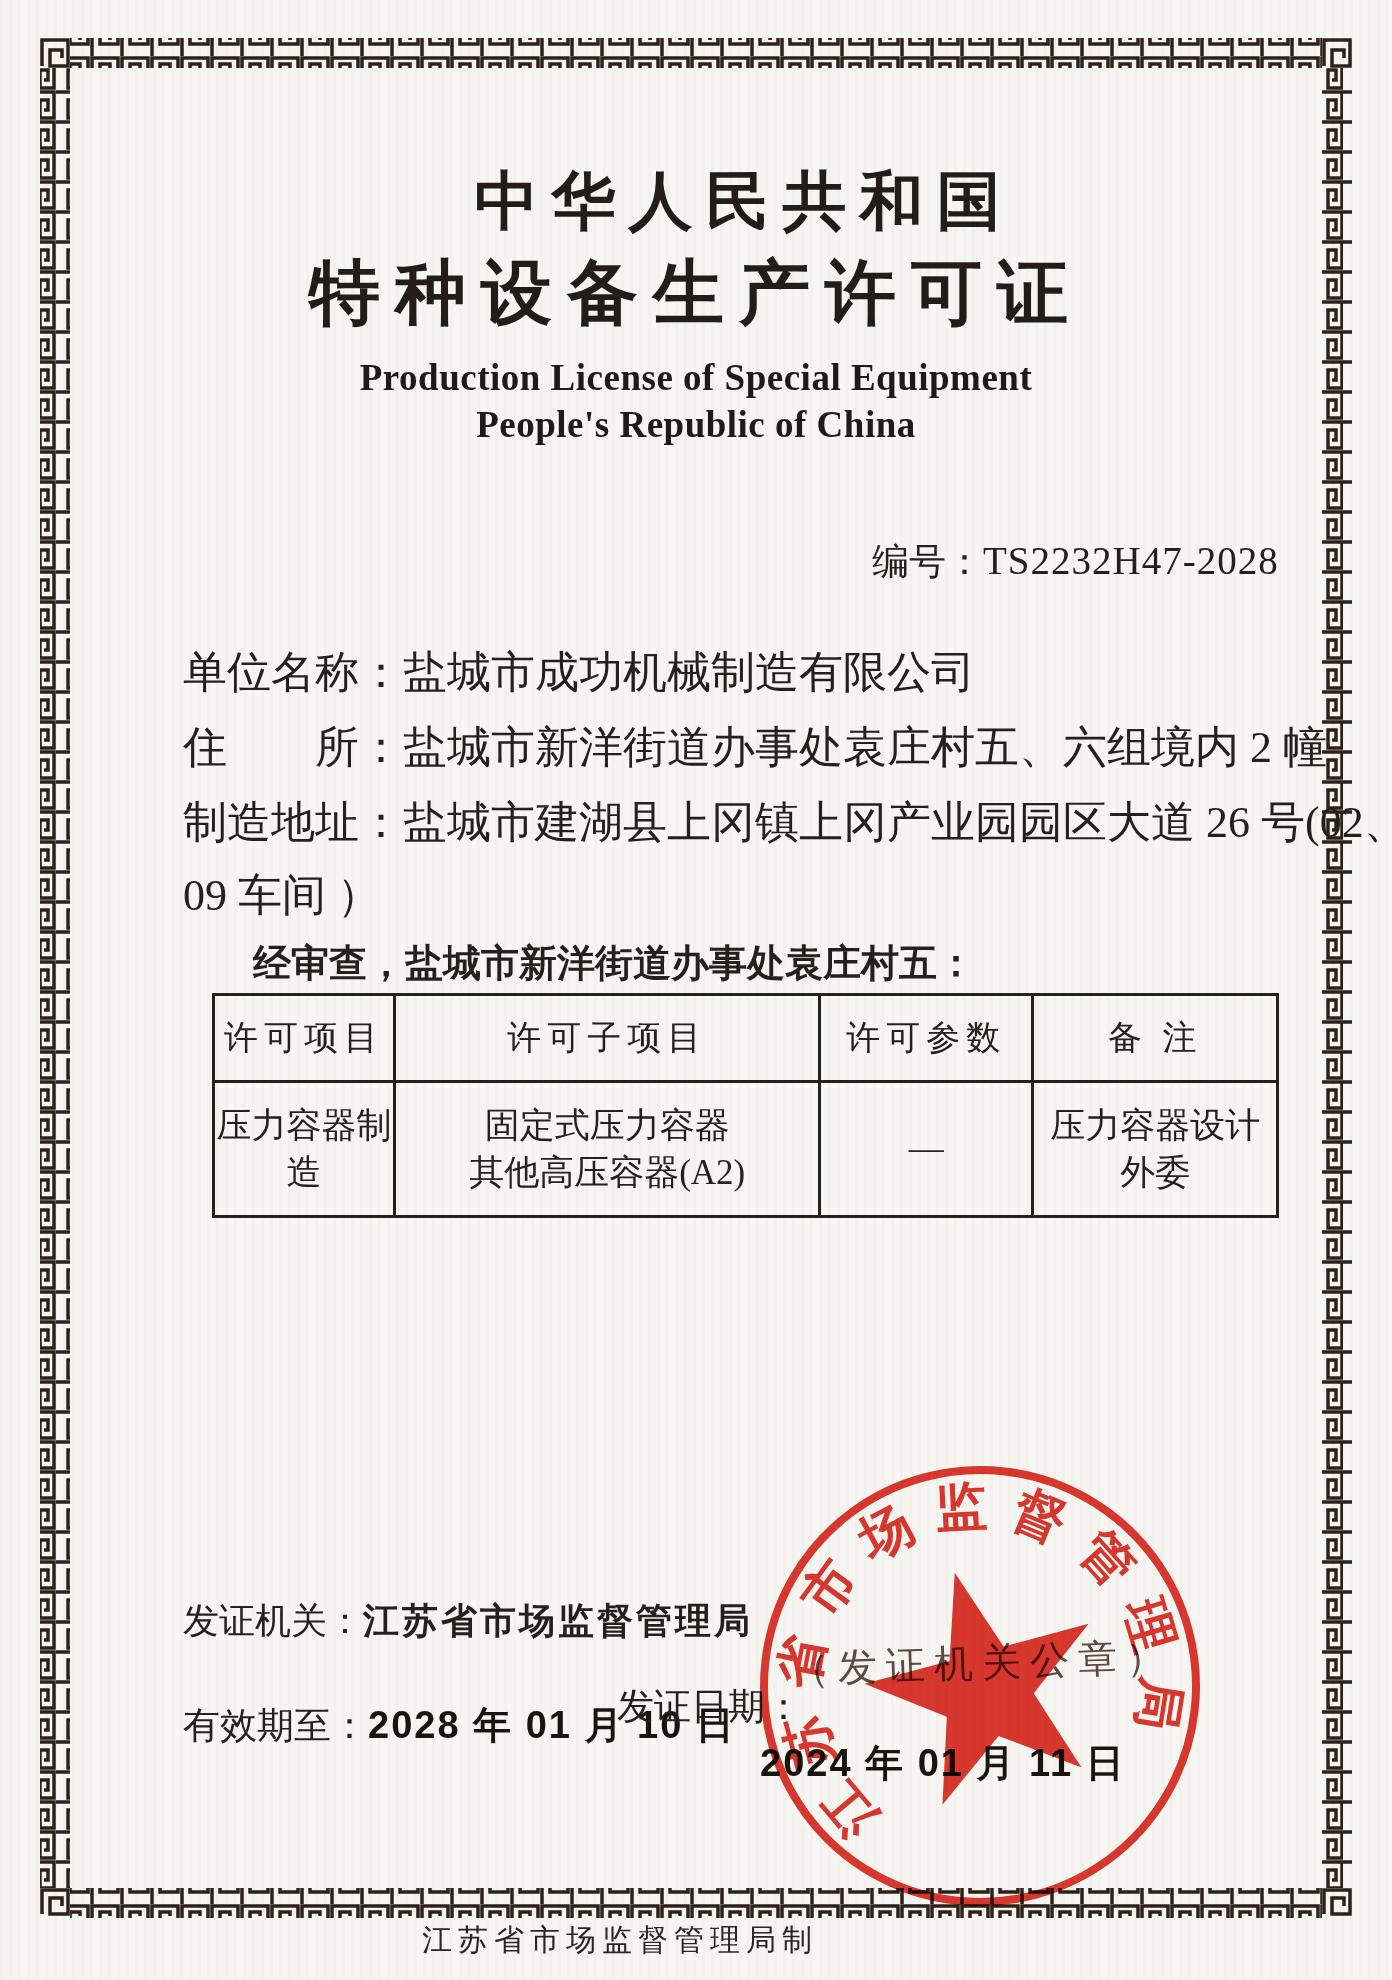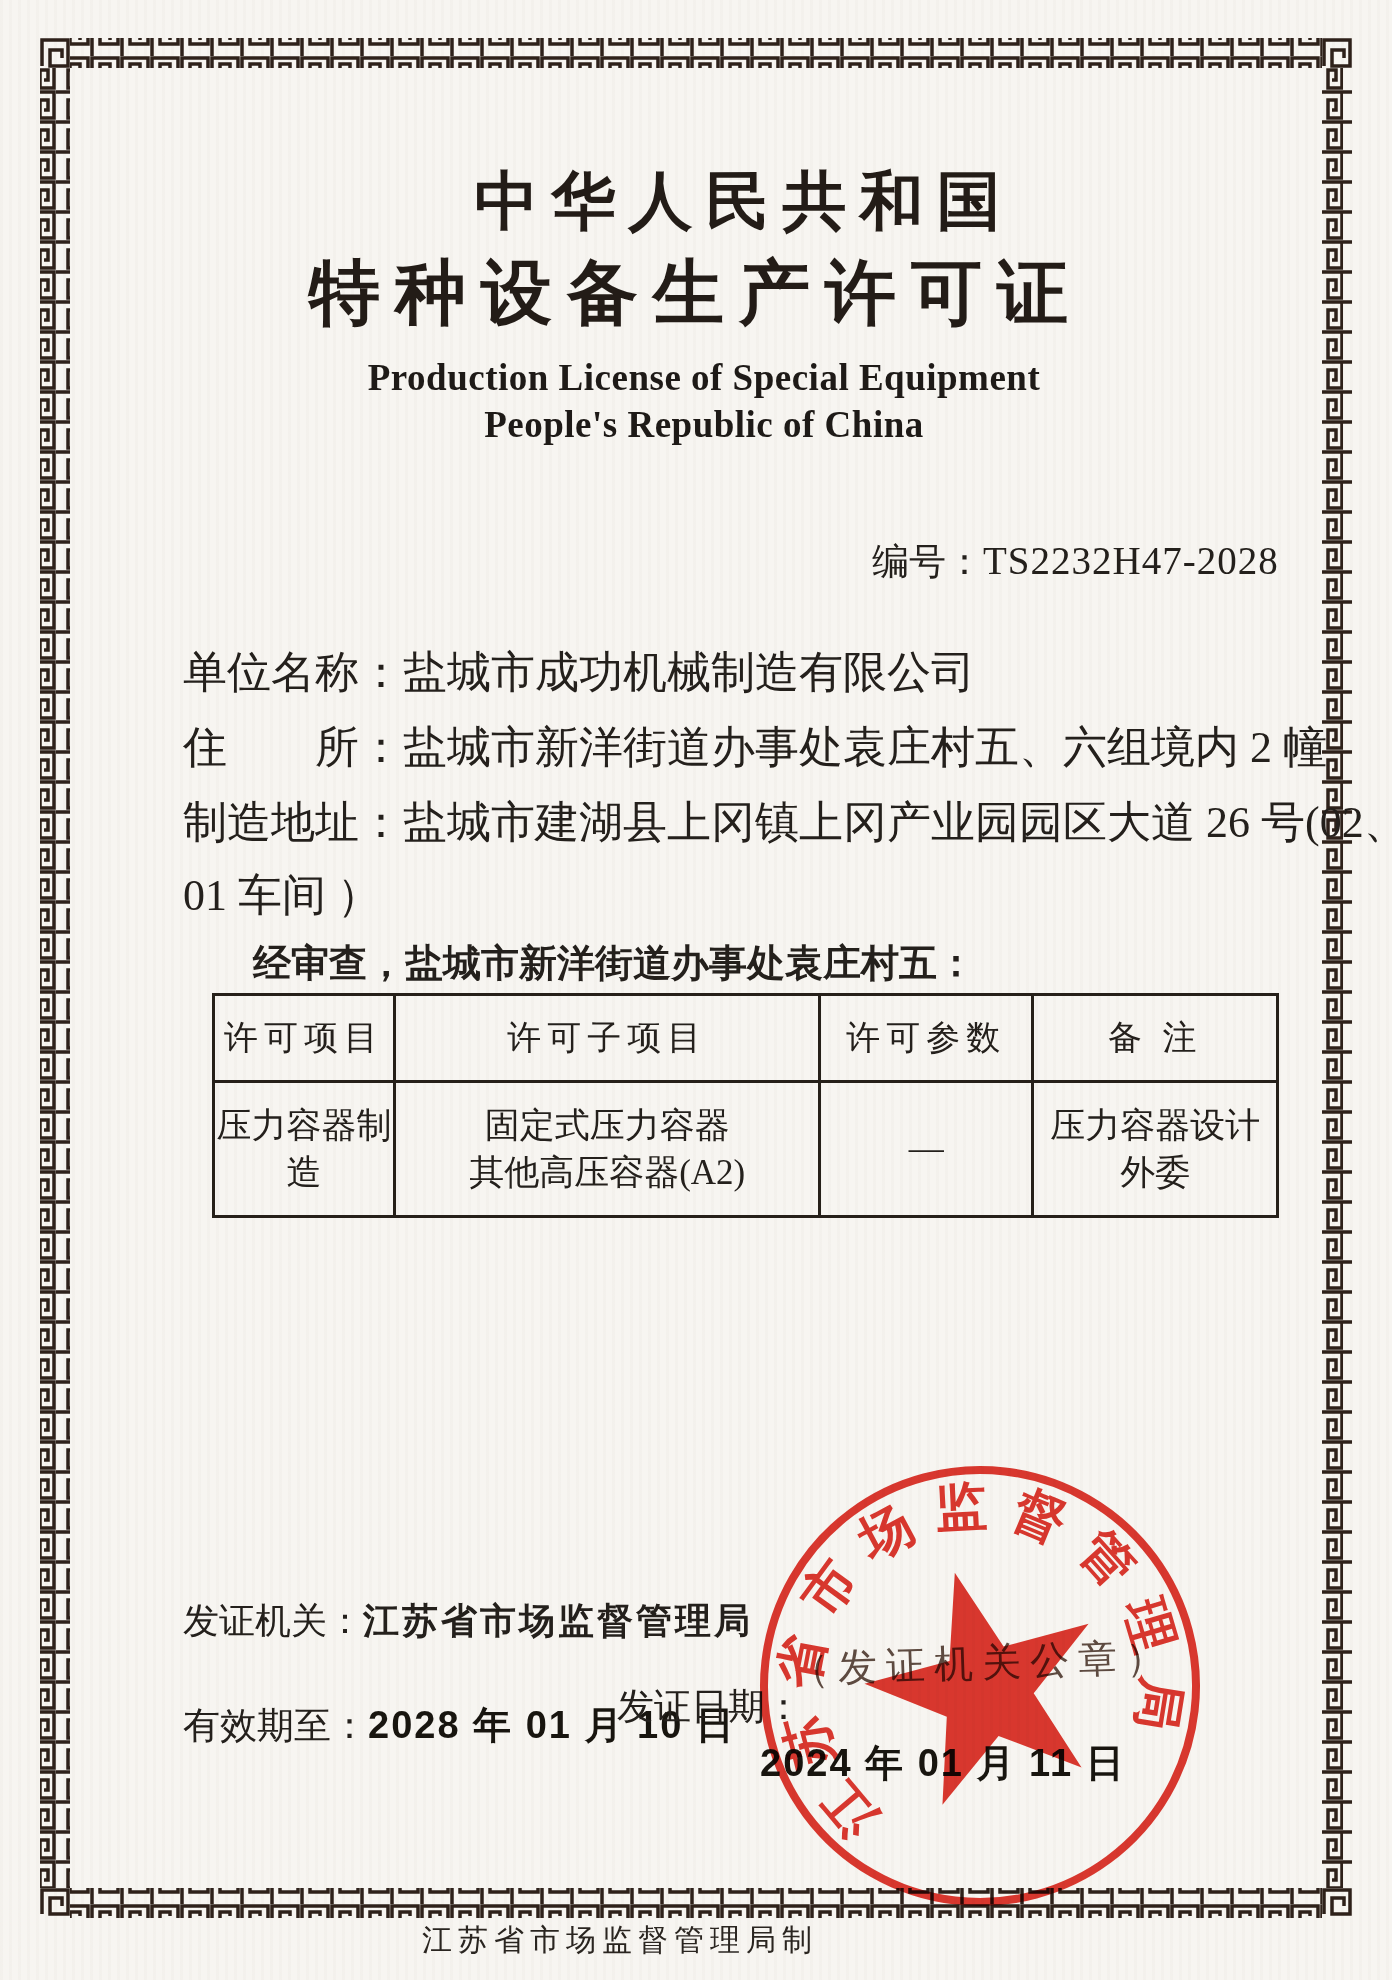--- a/index.html
+++ b/index.html
@@ -10,21 +10,21 @@
     background-color:#f7f5f1;
     background-image:repeating-linear-gradient(90deg, rgba(175,165,150,0.05) 0 3px, rgba(255,255,255,0) 3px 9px);
     overflow:hidden;
     font-family:"Liberation Serif","DejaVu Serif",serif;
     color:#24201c;
   }
   .abs{position:absolute;}
   .center{left:40px;width:1312px;text-align:center;}
   .title-cn1{top:158px;font-size:64px;font-weight:700;letter-spacing:13px;color:#231c17;margin-left:48px;}
   .title-cn2{top:246px;font-size:71px;font-weight:700;letter-spacing:15px;color:#231c17;}
-  .title-en{font-size:37px;font-weight:700;letter-spacing:0.5px;color:#1e1a17;padding-left:8px;}
+  .title-en{font-size:37px;font-weight:700;letter-spacing:0.5px;color:#1e1a17;}
   .en1{top:356px;} .en2{top:403px;}
   .license-no{top:537px;left:872px;font-size:37px;}
   .license-no .num{font-size:39px;letter-spacing:1px;}
   .field{left:183px;font-size:44px;white-space:nowrap;}
   .f1{top:643px;} .f2{top:718px;} .f3{top:793px;} .f4{top:866px;}
   .approval{left:253px;top:938px;font-size:38px;font-weight:600;}
   table.lic{
     position:absolute;left:168px;top:993px;width:1067px;
     border-collapse:collapse;table-layout:fixed;margin-left:44px;
   }
@@ -87,21 +87,21 @@
 
   <div class="abs field f1">
     <span>单位名称：</span><span>盐城市成功机械制造有限公司</span>
   </div>
   <div class="abs field f2">
     <span>住　　所：</span><span>盐城市新洋街道办事处袁庄村五、六组境内 2 幢</span>
   </div>
   <div class="abs field f3">
     <span>制造地址：</span><span>盐城市建湖县上冈镇上冈产业园园区大道 26 号(02、</span>
   </div>
-  <div class="abs field f4">01 车间 ）</div>
+  <div class="abs field f4">09 车间 ）</div>
 
   <div class="abs approval">经审查，盐城市新洋街道办事处袁庄村五：</div>
 
   <table class="lic">
     <colgroup>
       <col style="width:17%">
         <col style="width:40%">
         <col style="width:20%">
         <col style="width:23%">
     </colgroup>

